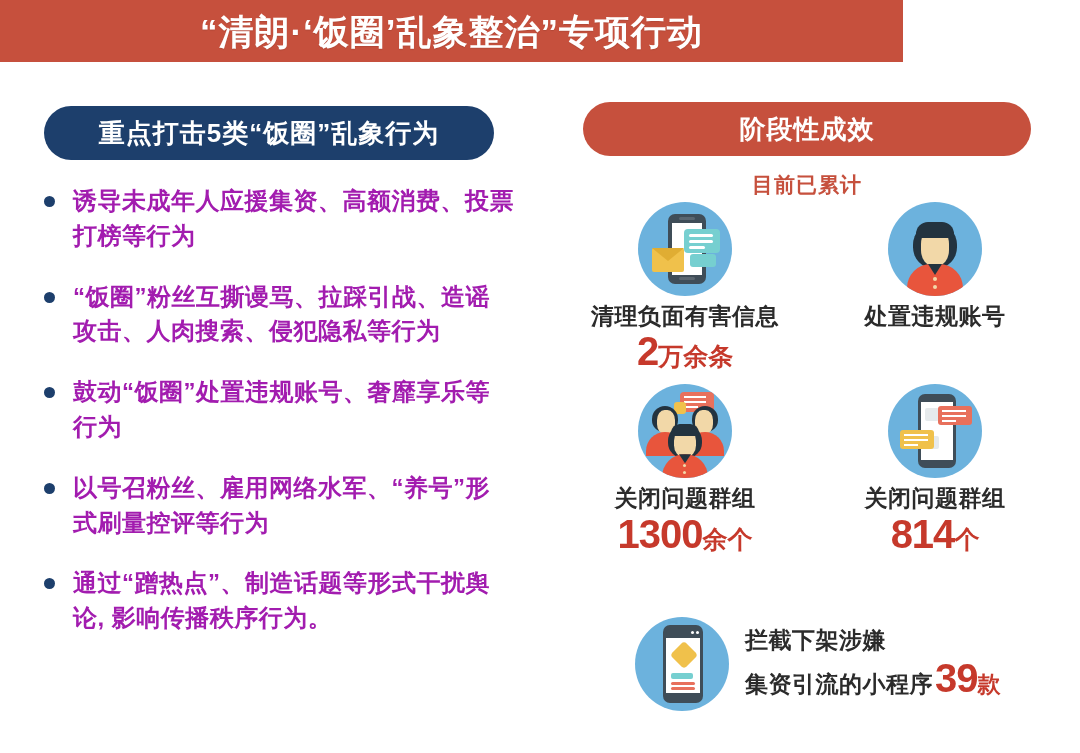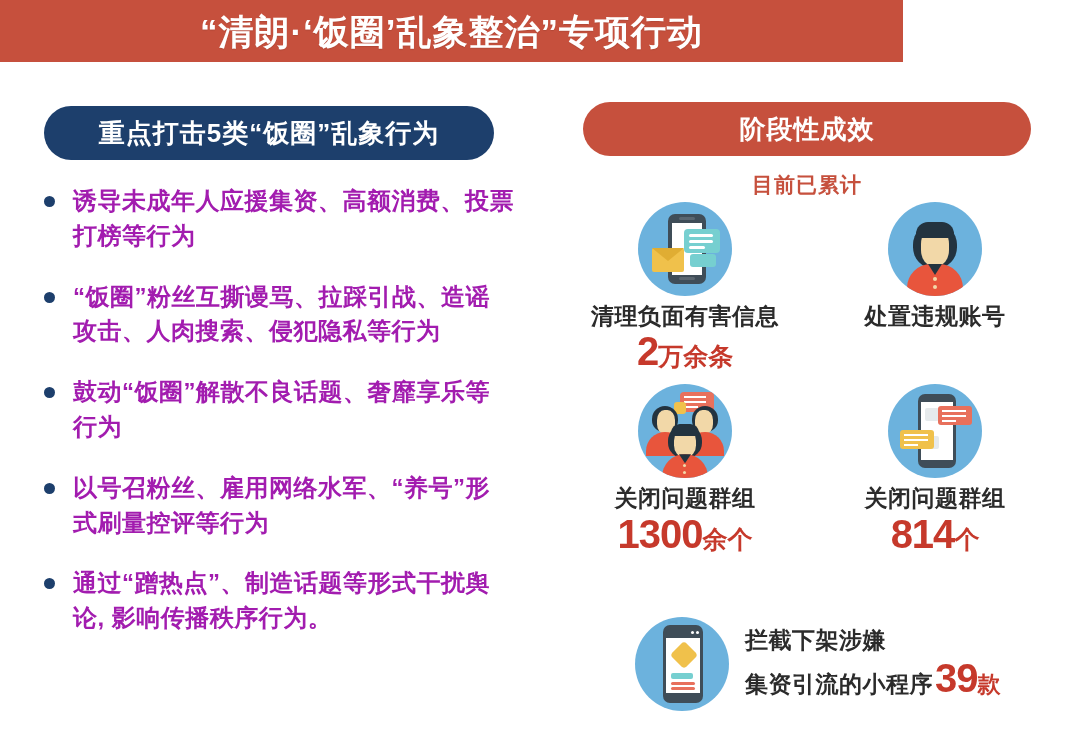--- a/index.html
+++ b/index.html
@@ -327,21 +327,21 @@
         <span class="bullet-text">诱导未成年人应援集资、高额消费、投票打榜等行为</span>
       </div>
 
       <div class="bullet-row">
         <span class="bullet-dot"></span>
         <span class="bullet-text">“饭圈”粉丝互撕谩骂、拉踩引战、造谣攻击、人肉搜索、侵犯隐私等行为</span>
       </div>
 
       <div class="bullet-row">
         <span class="bullet-dot"></span>
-        <span class="bullet-text">鼓动“饭圈”解散不良话题、奢靡享乐等行为</span>
+        <span class="bullet-text">鼓动“饭圈”处置违规账号、奢靡享乐等行为</span>
       </div>
 
       <div class="bullet-row">
         <span class="bullet-dot"></span>
         <span class="bullet-text">以号召粉丝、雇用网络水军、“养号”形式刷量控评等行为</span>
       </div>
 
       <div class="bullet-row">
         <span class="bullet-dot"></span>
         <span class="bullet-text">通过“蹭热点”、制造话题等形式干扰舆论, 影响传播秩序行为。</span>

